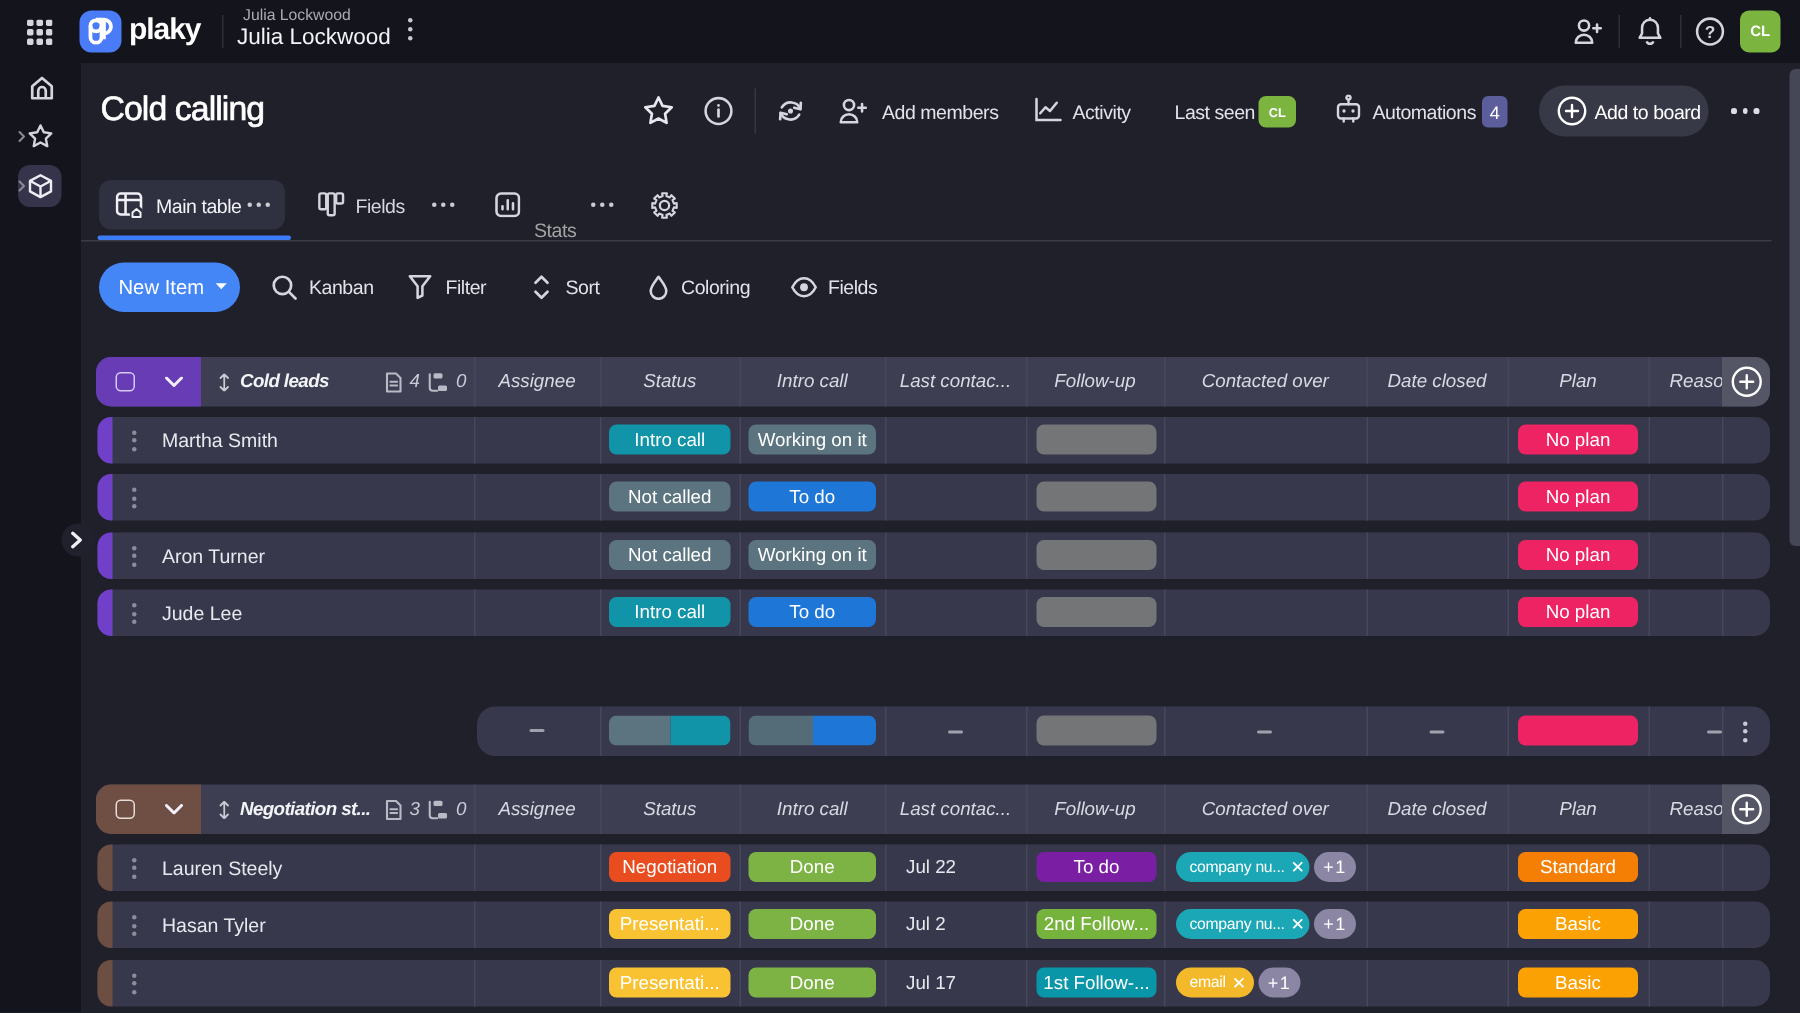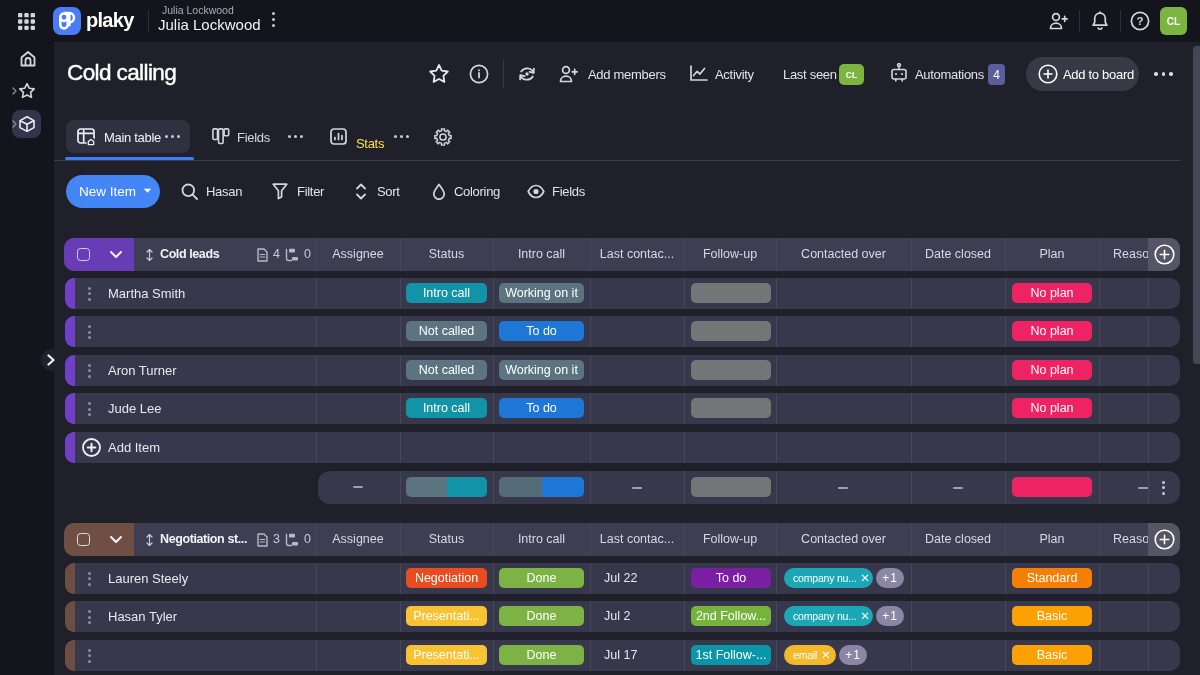--- a/index.html
+++ b/index.html
@@ -7,21 +7,21 @@
 #app { position:relative; width:1200px; height:675px; background:#1f202a; overflow:hidden; }
 .abs { position:absolute; }
 .topbar { position:absolute; left:0; top:0; width:1200px; height:42px; background:#14151c; }
 .sidebar { position:absolute; left:0; top:42px; width:54px; height:633px; background:#14151c; }
 .row { position:absolute; left:65px; width:1115px; height:31px; background:#37384c; border-radius:10px; }
 .cap { position:absolute; left:0; top:0; bottom:0; width:10px; border-radius:9px 0 0 9px; }
 .vl { position:absolute; top:0; bottom:0; width:1px; background:#46475b; }
 .pill { position:absolute; top:5px; height:20px; border-radius:5px; color:#fff; font-size:12.5px; display:flex; align-items:center; justify-content:center; white-space:nowrap; overflow:hidden; }
 .tag { position:absolute; top:5px; height:20px; border-radius:10px; color:#fff; font-size:10.5px; letter-spacing:-0.2px; display:flex; align-items:center; justify-content:space-between; padding:0 8px 0 9px; white-space:nowrap; }
 .name { position:absolute; left:43px; top:0; height:31px; line-height:31px; font-size:13px; color:#e8e9ee; white-space:nowrap; }
-.hdr { position:absolute; left:64px; width:1116px; height:33px; background:#3d3e52; border-radius:10px; }
+.hdr { position:absolute; left:64px; width:1116px; height:33px; background:#3d3e52; border-radius:10px;font-style:italic; }
 .hcell { position:absolute; top:0; height:33px; line-height:33px; text-align:center; font-size:12.5px; color:#d8d9e2; white-space:nowrap; overflow:hidden; }
 .datetxt { position:absolute; left:539px; top:0; height:31px; line-height:31px; font-size:12.5px; color:#e8e9ee; }
 .dash { position:absolute; top:15px; width:10px; height:2px; background:#9fa1ad; border-radius:1px; }
 svg { display:block; }
 .ico { position:absolute; }
 .itxt { position:absolute; font-size:13px; color:#e2e3e9; white-space:nowrap; letter-spacing:-0.3px; }
 </style></head><body>
 <div id="app">
 <div class="topbar">
       <svg class="ico" style="left:18px;top:13px" width="17" height="17" viewBox="0 0 17.2 17.2" fill="none">
@@ -164,42 +164,42 @@
     <div class="itxt" style="left:237px;top:130px;color:#d6d7de">Fields</div>
     <div class="abs" style="left:288px;top:135px;width:18px;display:flex;gap:3px">
       <div style="width:3px;height:3px;border-radius:50%;background:#caccd4"></div>
       <div style="width:3px;height:3px;border-radius:50%;background:#caccd4"></div>
       <div style="width:3px;height:3px;border-radius:50%;background:#caccd4"></div>
     </div>
     <svg class="ico" style="left:330px;top:128px" width="17" height="17" viewBox="0 0 17 17" fill="none">
       <rect x="1" y="1" width="15" height="15" rx="3" stroke="#d4d5dd" stroke-width="1.7"></rect>
       <path d="M5 11.5 v-2 M8.5 11.5 v-6 M12 11.5 v-4" stroke="#d4d5dd" stroke-width="1.7" stroke-linecap="round"></path>
     </svg>
-    <div class="itxt" style="left:356px;top:136px;color:#fde047">Stats</div>
+    <div class="itxt" style="left:356px;top:146px;color:#a3a3a3">Stats</div>
     <div class="abs" style="left:394px;top:135px;width:18px;display:flex;gap:3px">
       <div style="width:3px;height:3px;border-radius:50%;background:#caccd4"></div>
       <div style="width:3px;height:3px;border-radius:50%;background:#caccd4"></div>
       <div style="width:3px;height:3px;border-radius:50%;background:#caccd4"></div>
     </div>
     <svg class="ico" style="left:434px;top:128px" width="18" height="18" viewBox="0 0 18 18" fill="none">
       <path d="M7.38 0.86 L10.62 0.86 L10.25 2.72 L12.55 3.68 L13.61 2.10 L15.90 4.39 L14.32 5.45 L15.28 7.75 L17.14 7.38 L17.14 10.62 L15.28 10.25 L14.32 12.55 L15.90 13.61 L13.61 15.90 L12.55 14.32 L10.25 15.28 L10.62 17.14 L7.38 17.14 L7.75 15.28 L5.45 14.32 L4.39 15.90 L2.10 13.61 L3.68 12.55 L2.72 10.25 L0.86 10.62 L0.86 7.38 L2.72 7.75 L3.68 5.45 L2.10 4.39 L4.39 2.10 L5.45 3.68 L7.75 2.72 Z" stroke="#d4d5dd" stroke-width="1.4" stroke-linejoin="round"></path>
       <circle cx="9" cy="9" r="3.1" stroke="#d4d5dd" stroke-width="1.5"></circle>
     </svg>
     <div class="abs" style="left:65px;top:157px;width:129px;height:3px;border-radius:2px;background:#3d7cf7"></div>
     <div class="abs" style="left:54px;top:160px;width:1127px;height:1px;background:#3a3b47"></div>
     <div class="abs" style="left:66px;top:175px;width:94px;height:33px;border-radius:16.5px;background:#4486f6"></div>
     <div class="abs" style="left:79px;top:184px;font-size:13.5px;color:#fff">New Item</div>
     <svg class="ico" style="left:143px;top:188px" width="9" height="6" viewBox="0 0 9 6" fill="none">
       <path d="M0.8 0.8 L4.5 4.8 L8.2 0.8 Z" fill="#fff"></path>
     </svg>
     <svg class="ico" style="left:181px;top:183px" width="17" height="17" viewBox="0 0 17 17" fill="none">
       <circle cx="7.3" cy="7.3" r="5.8" stroke="#d4d5dd" stroke-width="1.8"></circle>
       <path d="M11.6 11.6 L16 16" stroke="#d4d5dd" stroke-width="1.8" stroke-linecap="round"></path>
     </svg>
-    <div class="itxt" style="left:206px;top:184px;font-size:13px">Hasan</div>
+    <div class="itxt" style="left:206px;top:184px;font-size:13px">Kanban</div>
     <svg class="ico" style="left:272px;top:183px" width="16" height="17" viewBox="0 0 16 17" fill="none">
       <path d="M1.2 1.2 h13.6 l-5.2 6.6 v6.2 l-3.2 1.6 v-7.8 Z" stroke="#d4d5dd" stroke-width="1.7" stroke-linejoin="round"></path>
     </svg>
     <div class="itxt" style="left:297px;top:184px;font-size:13px">Filter</div>
     <svg class="ico" style="left:355px;top:183px" width="12" height="17" viewBox="0 0 12 17" fill="none">
       <path d="M2 5.5 L6 1.5 L10 5.5 M2 11.5 L6 15.5 L10 11.5" stroke="#d4d5dd" stroke-width="1.8" stroke-linecap="round" stroke-linejoin="round"></path>
     </svg>
     <div class="itxt" style="left:377px;top:184px;font-size:13px">Sort</div>
     <svg class="ico" style="left:432px;top:183px" width="14" height="17" viewBox="0 0 14 17" fill="none">
       <path d="M7 1.5 C9.5 5 12.2 8 12.2 11 a5.2 5.2 0 0 1 -10.4 0 C1.8 8 4.5 5 7 1.5 Z" stroke="#d4d5dd" stroke-width="1.7" stroke-linejoin="round"></path>
@@ -340,38 +340,20 @@
         <div style="width:3px;height:3px;border-radius:50%;background:#8b8d99;margin-bottom:2.5px;"></div>
         <div style="width:3px;height:3px;border-radius:50%;background:#8b8d99;margin-bottom:2.5px;"></div>
         <div style="width:3px;height:3px;border-radius:50%;background:#8b8d99;"></div>
       </div>
       <div class="name">Jude Lee</div>
       <div class="pill" style="left:341px;width:81px;background:#1193a8">Intro call</div>
       <div class="pill" style="left:434px;width:85px;background:#1e76d6">To do</div>
       <div class="pill" style="left:626px;width:80px;background:#747576"></div>
       <div class="pill" style="left:947px;width:80px;background:#ed2363">No plan</div>
     </div>
-<div class="row" style="top:431.5px">
-      <div class="cap" style="background:#7040c8"></div>
-      <div class="vl" style="left:251px"></div>
-      <div class="vl" style="left:335px"></div>
-      <div class="vl" style="left:428px"></div>
-      <div class="vl" style="left:525px"></div>
-      <div class="vl" style="left:619px"></div>
-      <div class="vl" style="left:711px"></div>
-      <div class="vl" style="left:846px"></div>
-      <div class="vl" style="left:940px"></div>
-      <div class="vl" style="left:1034px"></div>
-      <div class="vl" style="left:1083px"></div>
-      <svg class="ico" style="left:17px;top:6px" width="19" height="19" viewBox="0 0 19 19" fill="none">
-        <circle cx="9.5" cy="9.5" r="8.5" stroke="#eef0f4" stroke-width="1.8"></circle>
-        <path d="M9.5 5.7 v7.6 M5.7 9.5 h7.6" stroke="#eef0f4" stroke-width="2" stroke-linecap="round"></path>
-      </svg>
-      <div class="name">Add Item</div>
-    </div>
 <div class="abs" style="left:318px;top:470.5px;width:862px;height:33px;border-radius:12px;background:#37384c">
       <div class="vl" style="left:82px"></div>
       <div class="vl" style="left:175px"></div>
       <div class="vl" style="left:272px"></div>
       <div class="vl" style="left:366px"></div>
       <div class="vl" style="left:458px"></div>
       <div class="vl" style="left:593px"></div>
       <div class="vl" style="left:687px"></div>
       <div class="vl" style="left:781px"></div>
       <div class="vl" style="left:830px"></div>

